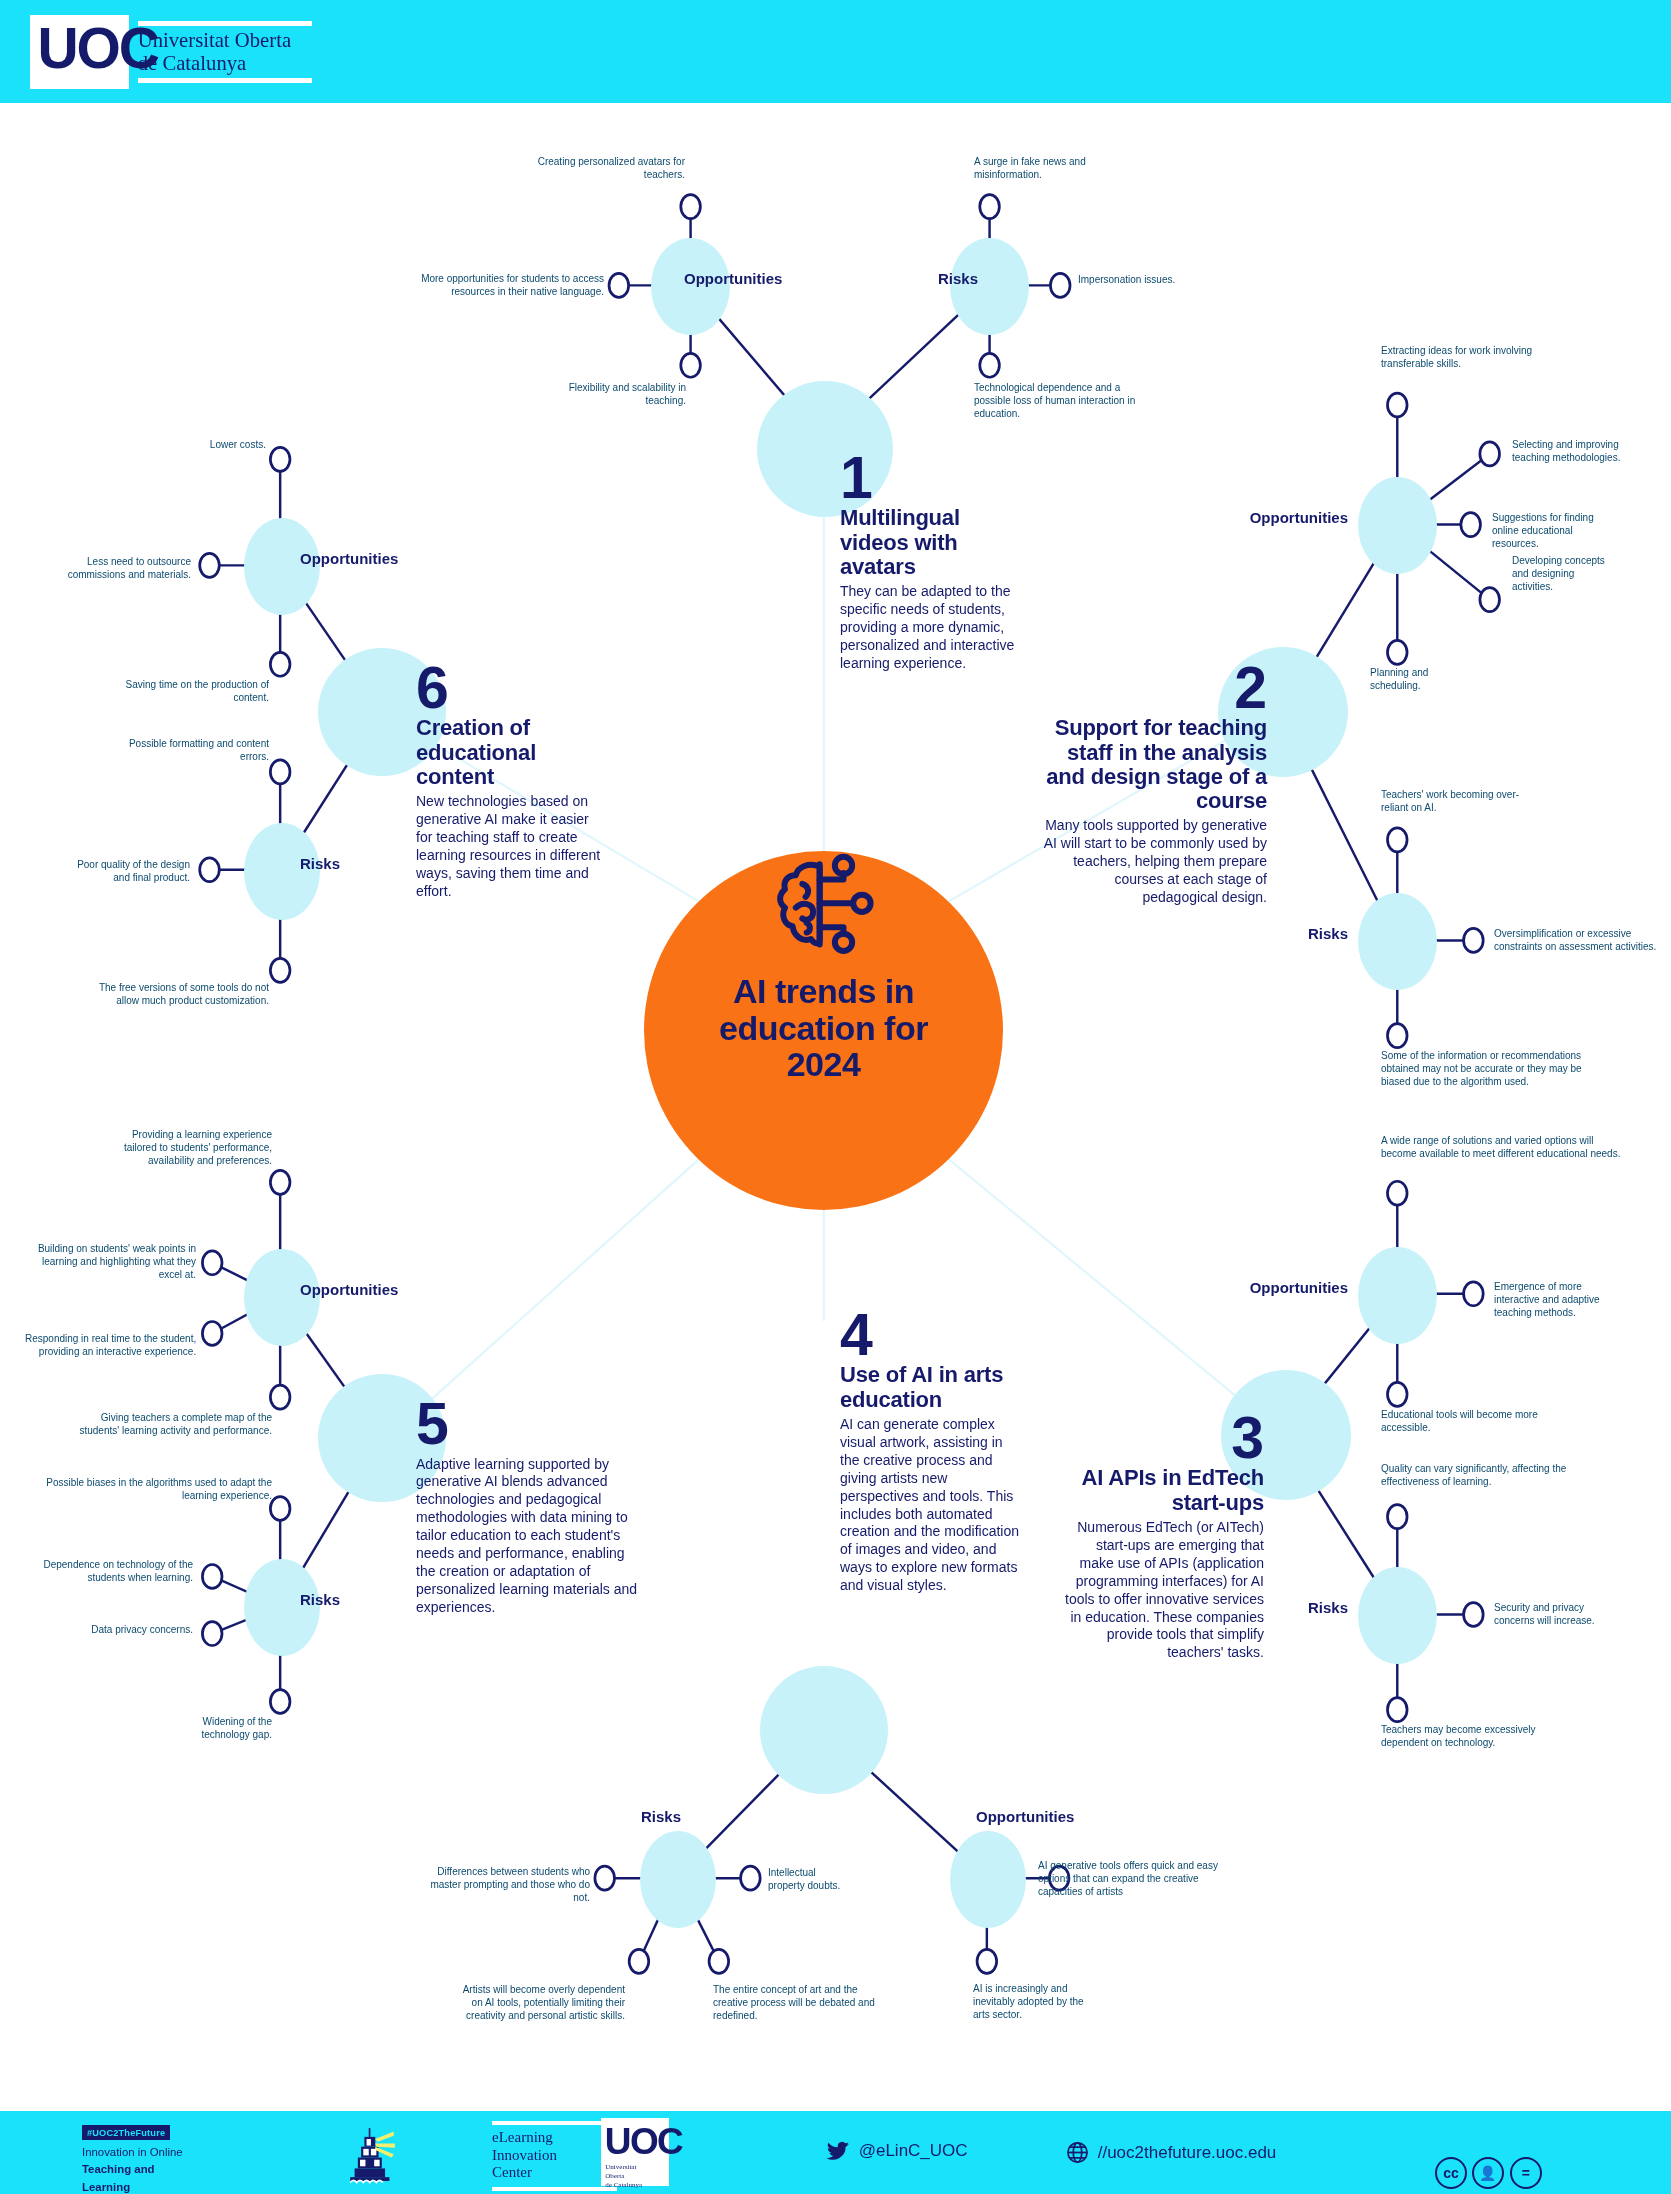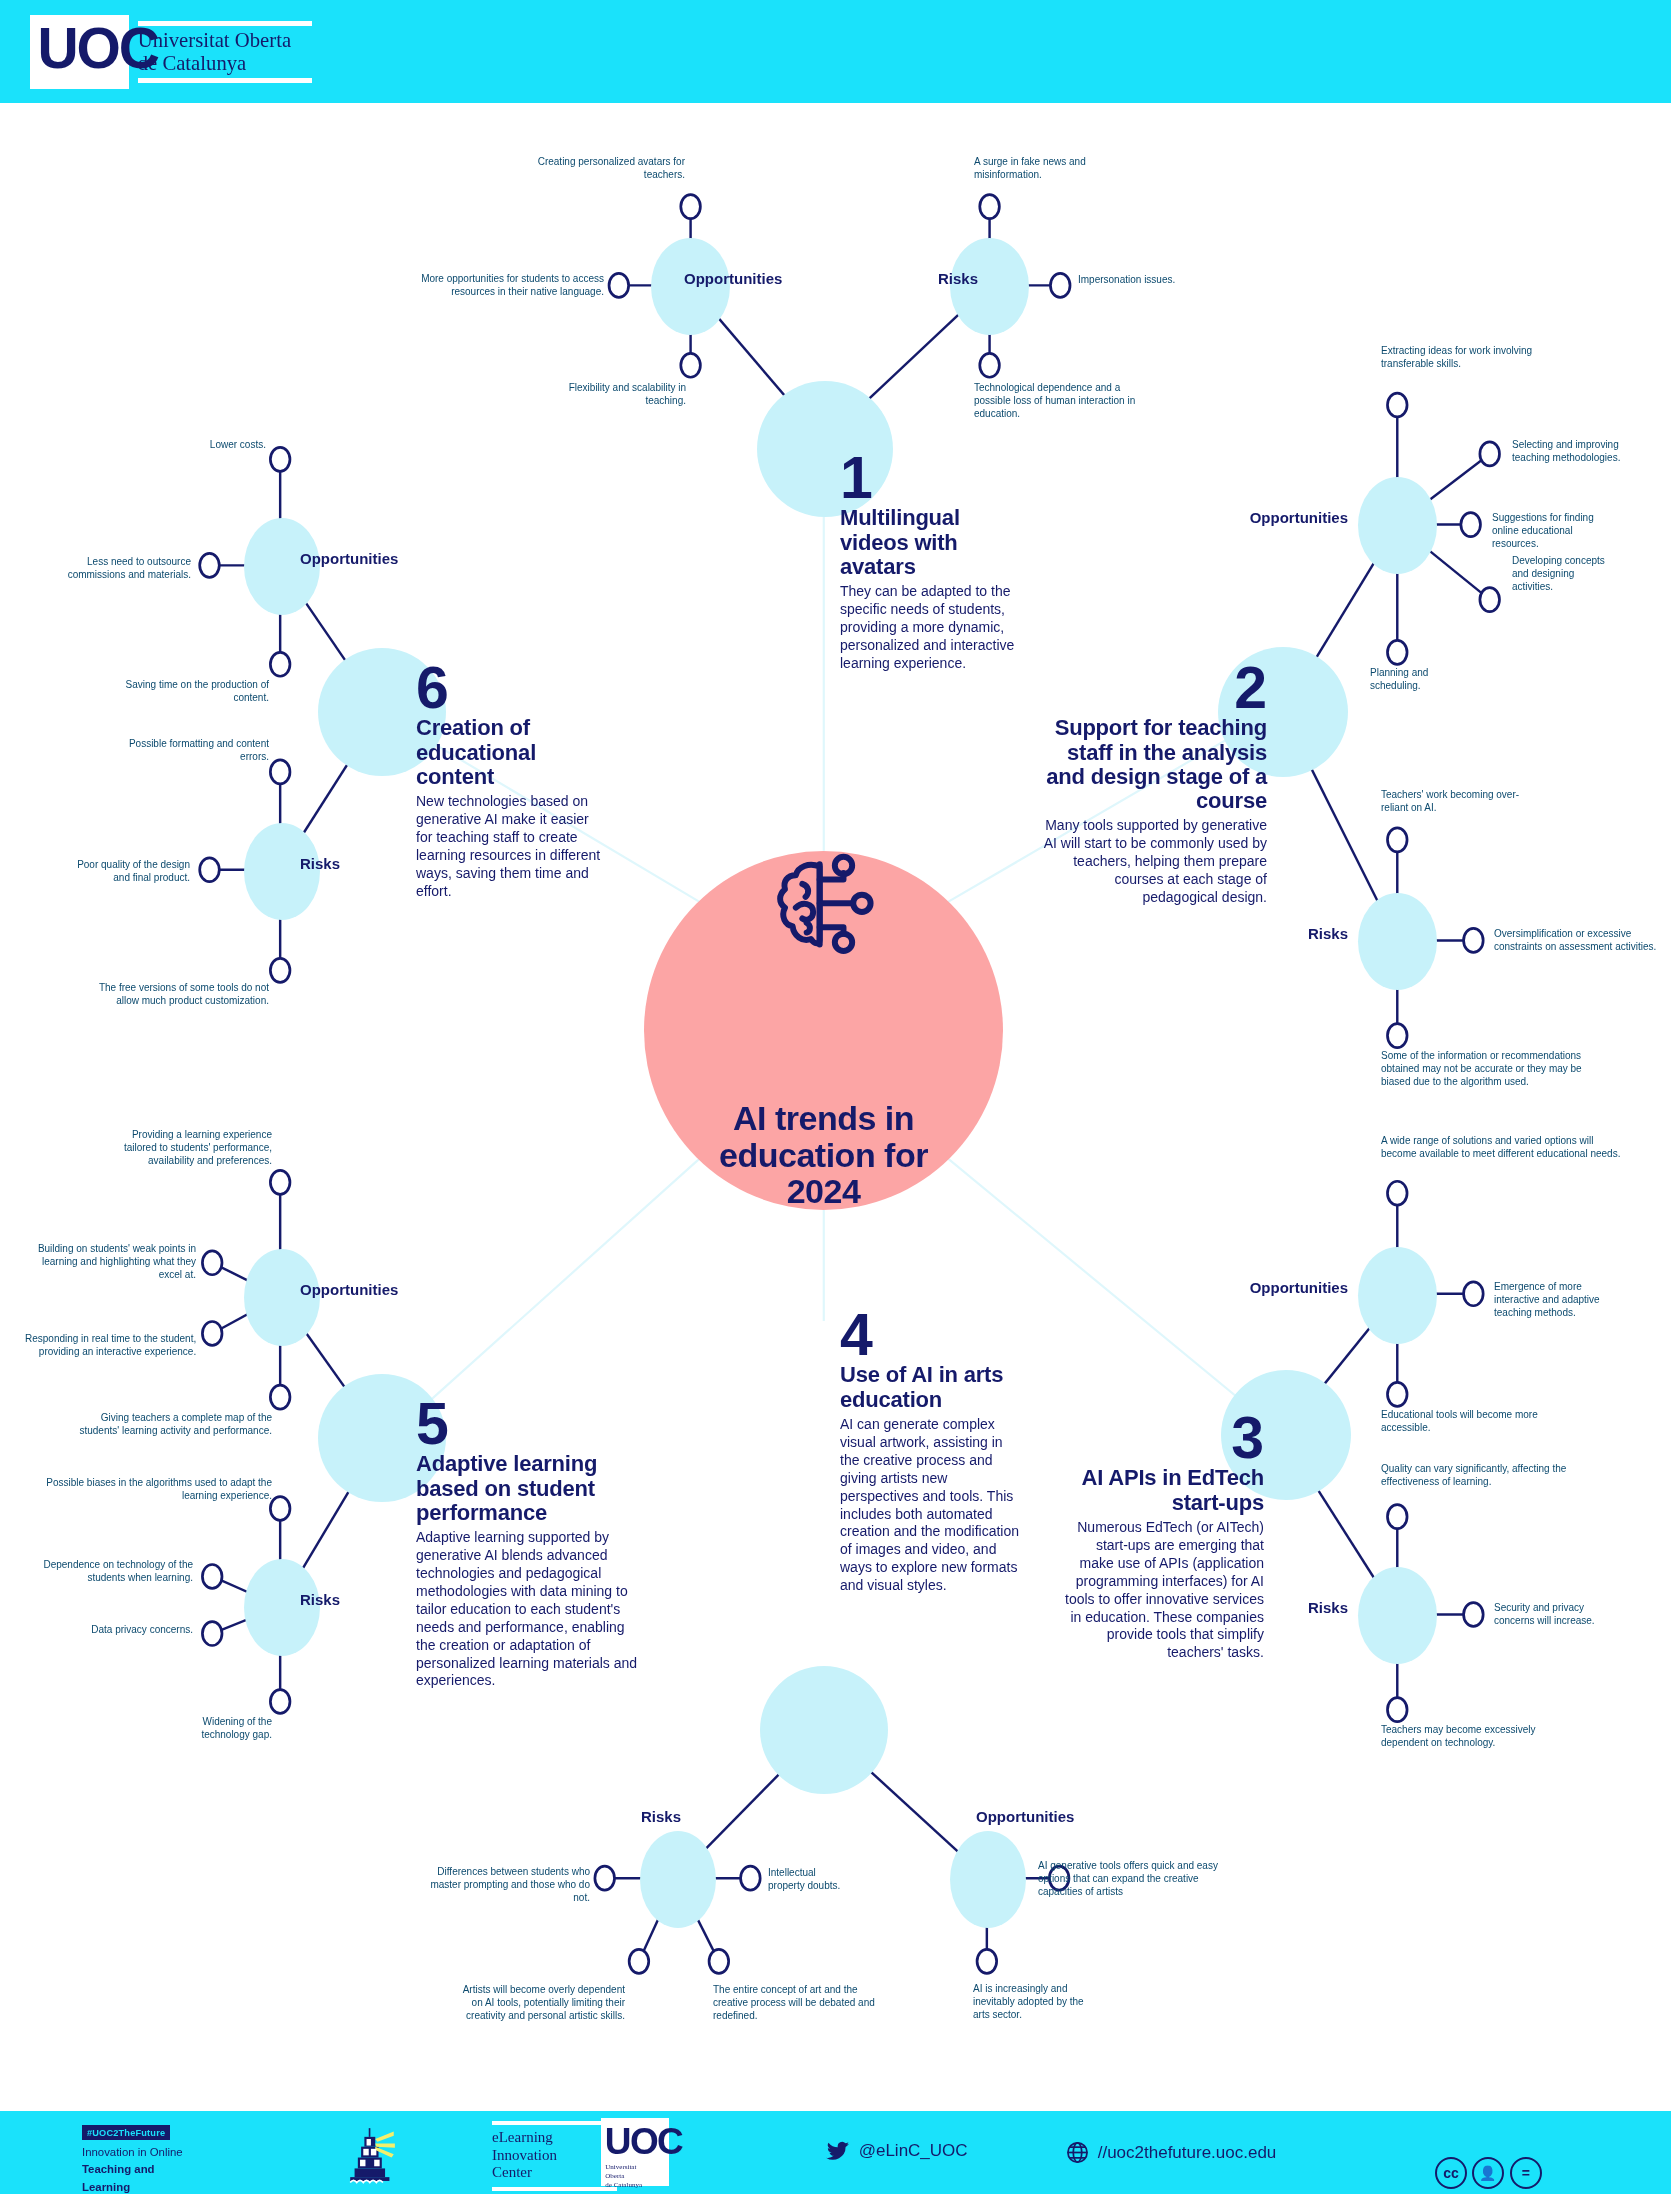--- a/index.html
+++ b/index.html
@@ -62,22 +62,22 @@
     font-weight:bold; font-size:14px; color:#151a6a;margin-top:21px;
   }
 
   
   svg.links { position:absolute; left:0; top:0; width:1672px; height:2194px; }
 
   
   .hub {
     position:absolute; left:644px; top:851px;
     width:359px; height:359px; border-radius:50%;
-    background:#fca5a5;
-    display:flex; flex-direction:column; align-items:center; justify-content:space-between;
+    background:#f97316;
+    display:flex; flex-direction:column; align-items:center; justify-content:flex-start;
   }
   .hub-title {
     font-size:34px; font-weight:bold; line-height:1.08;
     text-align:center; color:#151a6a; margin-top:13px; letter-spacing:-0.5px;
   }
 
   
   .sec { position:absolute; }
   .sec .num {
     font-size:59px; font-weight:bold; line-height:.92; color:#151a6a;
@@ -373,21 +373,20 @@
   <div class="ntext ta-l" style="left:713px;top:1983px;width:169px;">The entire concept of art and the creative process will be debated and redefined.</div>
   <div class="ntext ta-l" style="left:1038px;top:1859px;width:190px;">AI generative tools offers quick and easy options that can expand the creative capacities of artists</div>
   <div class="ntext ta-l" style="left:973px;top:1982px;width:125px;">AI is increasingly and inevitably adopted by the arts sector.</div>
 
   <div class="halo" style="left:244px;top:1249px;width:76px;height:97px;"></div>
   <div class="halo" style="left:244px;top:1559px;width:76px;height:97px;"></div>
   <div class="halo" style="left:318px;top:1374px;width:128px;height:128px;"></div>
 
   <div class="sec ta-l" style="left:416px;top:1397px;width:231px;">
     <div class="num">5</div>
-    <h2>Adaptive learning based on student performance</h2>
     <p>Adaptive learning supported by generative AI blends advanced technologies and pedagogical methodologies with data mining to tailor education to each student's needs and performance, enabling the creation or adaptation of personalized learning materials and experiences.</p>
   </div>
   <div class="grouplabel" style="left:300px;top:1281px;">Opportunities</div>
   <div class="grouplabel" style="left:300px;top:1591px;">Risks</div>
   <div class="ntext ta-r" style="left:103px;top:1128px;width:169px;">Providing a learning experience tailored to students' performance, availability and preferences.</div>
   <div class="ntext ta-r" style="left:33px;top:1242px;width:163px;">Building on students' weak points in learning and highlighting what they excel at.</div>
   <div class="ntext ta-r" style="left:8.2px;top:1332px;width:188px;">Responding in real time to the student, providing an interactive experience.</div>
   <div class="ntext ta-r" style="left:65px;top:1411px;width:207px;">Giving teachers a complete map of the students' learning activity and performance.</div>
   <div class="ntext ta-r" style="left:27px;top:1476px;width:245px;">Possible biases in the algorithms used to adapt the learning experience.</div>
   <div class="ntext ta-r" style="left:30px;top:1558px;width:163px;">Dependence on technology of the students when learning.</div>

